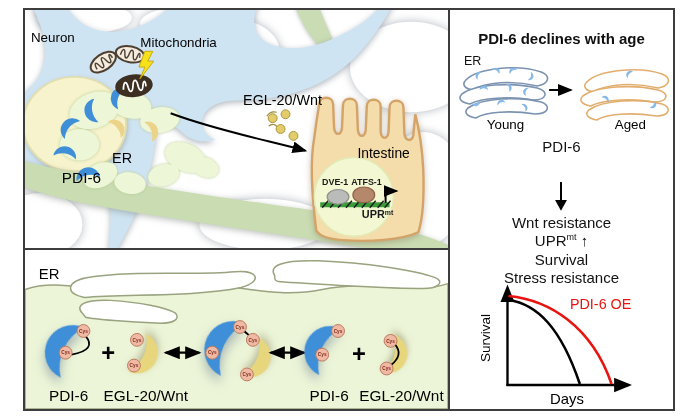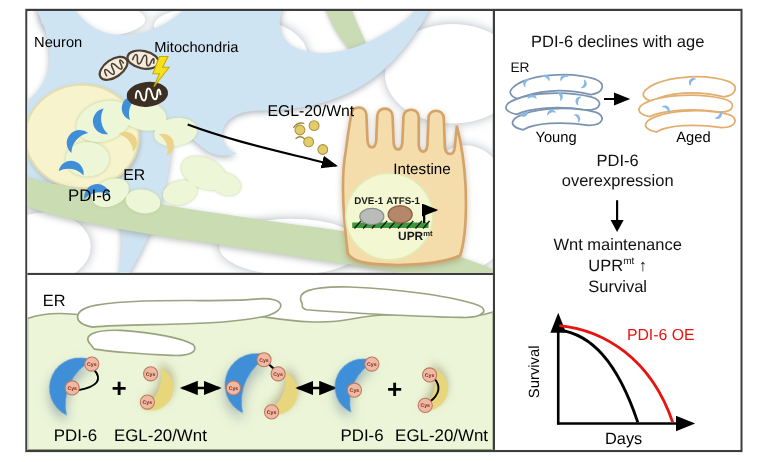--- a/index.html
+++ b/index.html
@@ -224,21 +224,21 @@
       <text x="337" y="113" font-size="24" font-weight="bold" text-anchor="middle">+</text>
       <text x="14" y="29" font-size="15">ER</text>
       <text x="44" y="153" font-size="15.5" text-anchor="middle">PDI-6</text>
       <text x="122" y="153" font-size="15.5" text-anchor="middle">EGL-20/Wnt</text>
       <text x="307" y="153" font-size="15.5" text-anchor="middle">PDI-6</text>
       <text x="380" y="153" font-size="15.5" text-anchor="middle">EGL-20/Wnt</text>
     </svg>
   </div>
 
   <div class="panel right-panel">
-    <div class="rp-text" style="top:20px;">PDI-6 declines with age</div>
+    <div class="rp-text" style="top:20px;font-weight:bold;">PDI-6 declines with age</div>
     <div class="rp-er-label">ER</div>
 
     <svg class="abs" style="left:0;top:52px;" width="223" height="70" viewBox="0 0 225 70" preserveAspectRatio="none">
       <defs>
         <path id="cresC" d="M 0,-10 A 10,10 0 1,0 0,10 A 16,16 0 0,1 0,-10 Z"></path>
         <marker id="ahC" markerWidth="9" markerHeight="8" refX="6.5" refY="3" orient="auto">
           <path d="M0,0 L7.5,3 L0,6 Z" fill="#000"></path>
         </marker>
       </defs>
 
@@ -275,33 +275,33 @@
           <use href="#cresC" transform="translate(26,34) rotate(130) scale(.42)"></use>
           <use href="#cresC" transform="translate(74,38) rotate(220) scale(.42)"></use>
         </g>
       </g>
       <text x="56" y="67" font-size="13.5" text-anchor="middle">Young</text>
       <text x="182" y="67" font-size="13.5" text-anchor="middle">Aged</text>
     </svg>
 
     <div class="rp-text" style="top:128px;">
       <span>PDI-6</span><br>
-      <span>overexpression</span>
     </div>
 
     <svg class="abs" style="left:0;top:170px;" width="223" height="32" viewBox="0 0 225 32">
       <line x1="112" y1="2" x2="112" y2="22" stroke="#000" stroke-width="2"></line>
       <polygon points="112,31 106,20 118,20" fill="#000"></polygon>
     </svg>
 
     <div class="rp-text" style="top:204px;">
-      <span>Wnt maintenance</span><br>
+      <span>Wnt resistance</span><br>
       <span>UPR</span><sup>mt</sup>
       <span style="font-weight:bold;">↑</span><br>
       <span>Survival</span><br>
+      <span>Stress resistance</span>
     </div>
 
     <svg class="abs" style="left:0;top:266px;" width="223" height="133" viewBox="0 0 225 133" preserveAspectRatio="none">
       <defs>
         <marker id="ahD" markerWidth="9" markerHeight="8" refX="6" refY="3" orient="auto">
           <path d="M0,0 L7.5,3 L0,6 Z" fill="#000"></path>
         </marker>
       </defs>
       <line x1="58" y1="110" x2="58" y2="12" stroke="#000" stroke-width="2.4" marker-end="url(#ahD)"></line>
       <line x1="57" y1="109" x2="180" y2="109" stroke="#000" stroke-width="2.4" marker-end="url(#ahD)"></line>

